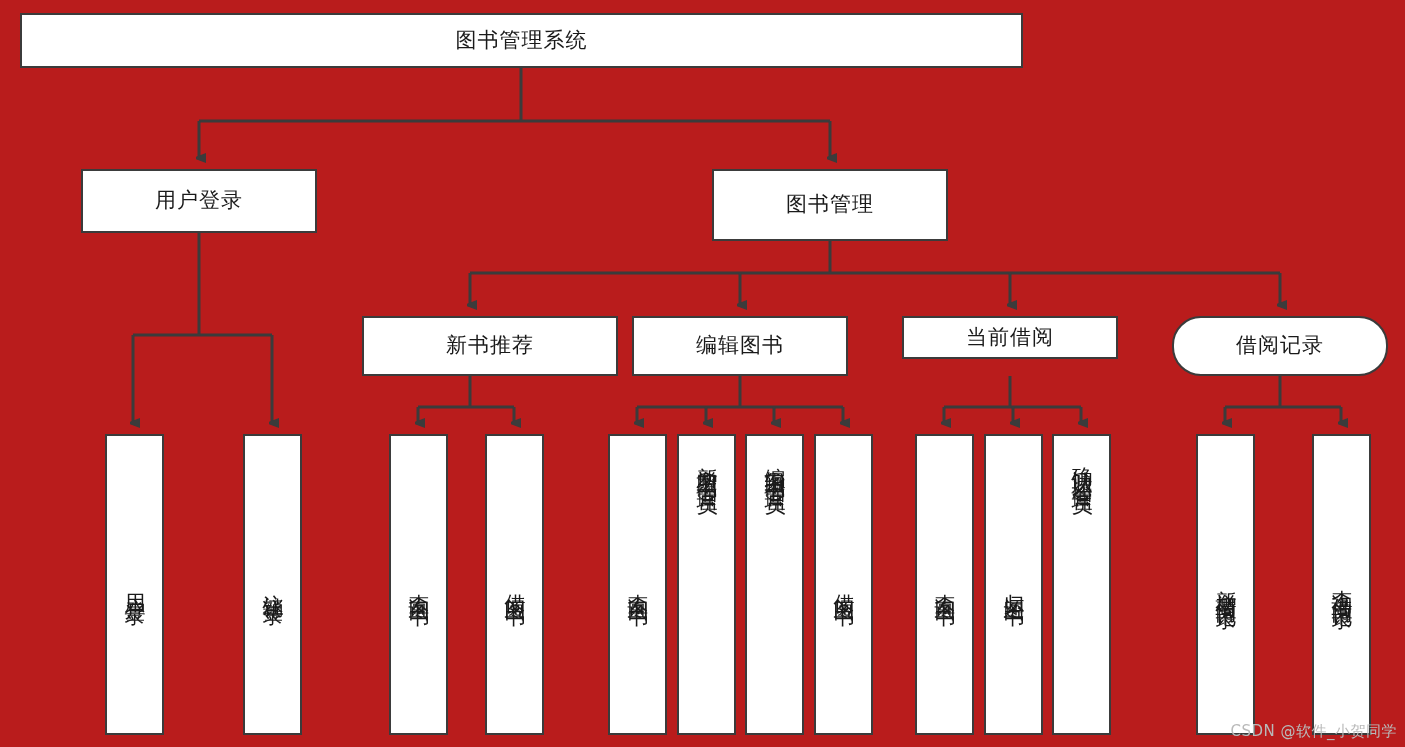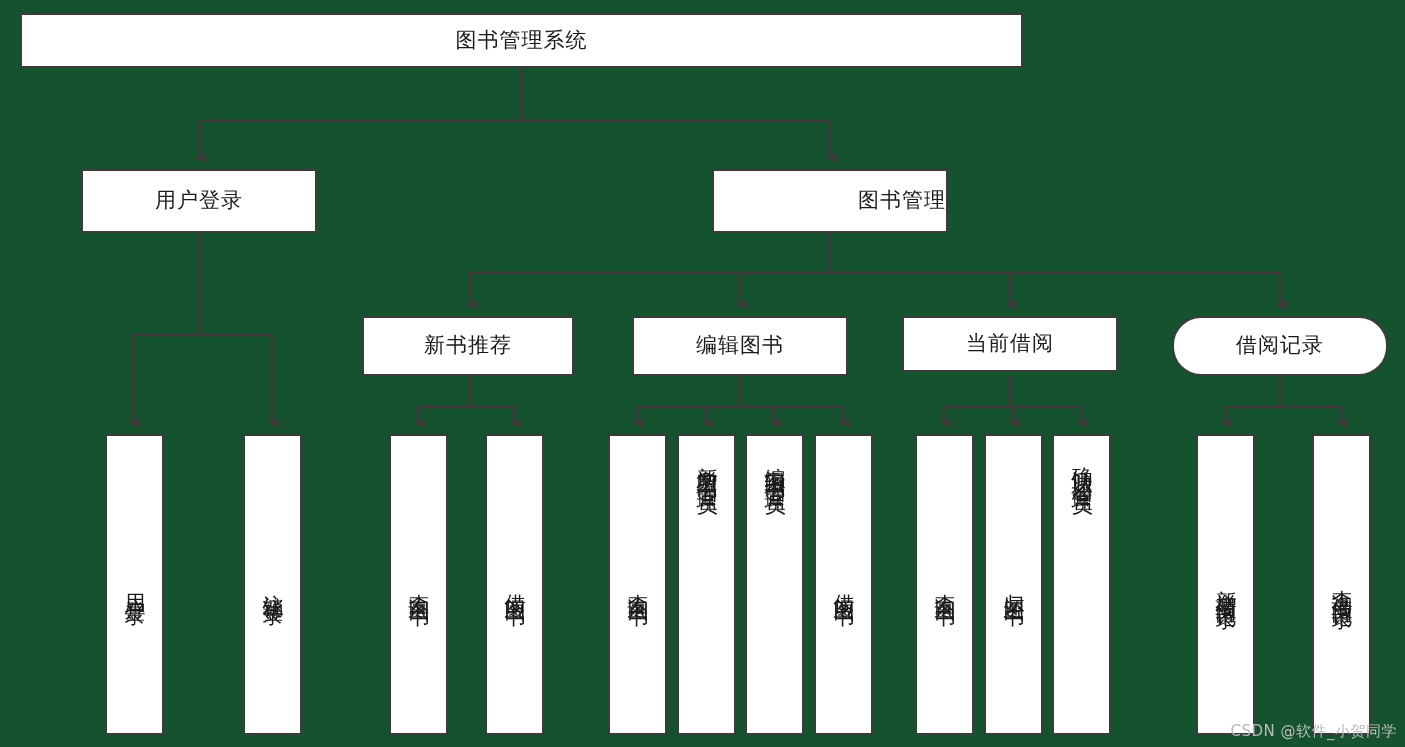--- a/index.html
+++ b/index.html
@@ -4,21 +4,21 @@
 <style>
   html, body {
     margin: 0;
     padding: 0;
     background: #ffffff;
   }
   #canvas {
     position: relative;
     width: 1405px;
     height: 747px;
-    background: #14532d;
+    background: #b91c1c;
     font-family: "DejaVu Sans", "Liberation Sans", sans-serif;
     overflow: hidden;
   }
   svg.edges {
     position: absolute;
     left: 0;
     top: 0;
     width: 1405px;
     height: 747px;
     pointer-events: none;
@@ -124,31 +124,31 @@
     </g>
   </svg>
 
   <div class="node horizontal" style="left:20px; top:13px; width:1003px; height:55px;">
     <span class="label">图书管理系统</span>
   </div>
 
   <div class="node horizontal" style="left:81px; top:169px; width:236px; height:64px;">
     <span class="label">用户登录</span>
   </div>
-  <div class="node horizontal" style="left:712px; top:169px; width:236px; height:64px;justify-content:flex-end;">
+  <div class="node horizontal" style="left:712px; top:169px; width:236px; height:72px;">
     <span class="label">图书管理</span>
   </div>
 
-  <div class="node horizontal" style="left:362px; top:316px; width:212px; height:60px;">
+  <div class="node horizontal" style="left:362px; top:316px; width:256px; height:60px;">
     <span class="label">新书推荐</span>
   </div>
   <div class="node horizontal" style="left:632px; top:316px; width:216px; height:60px;">
     <span class="label">编辑图书</span>
   </div>
-  <div class="node horizontal" style="left:902px; top:316px; width:216px; height:56px;">
+  <div class="node horizontal" style="left:902px; top:316px; width:216px; height:43px;">
     <span class="label">当前借阅</span>
   </div>
   <div class="node horizontal" style="left:1172px; top:316px; width:216px; height:60px;border-radius:29px;">
     <span class="label">借阅记录</span>
   </div>
 
   <div class="node vertical centered" style="left:105px; top:434px; width:59px; height:301px;">
     <span class="label">用户登录</span>
   </div>
   <div class="node vertical centered" style="left:243px; top:434px; width:59px; height:301px;">

